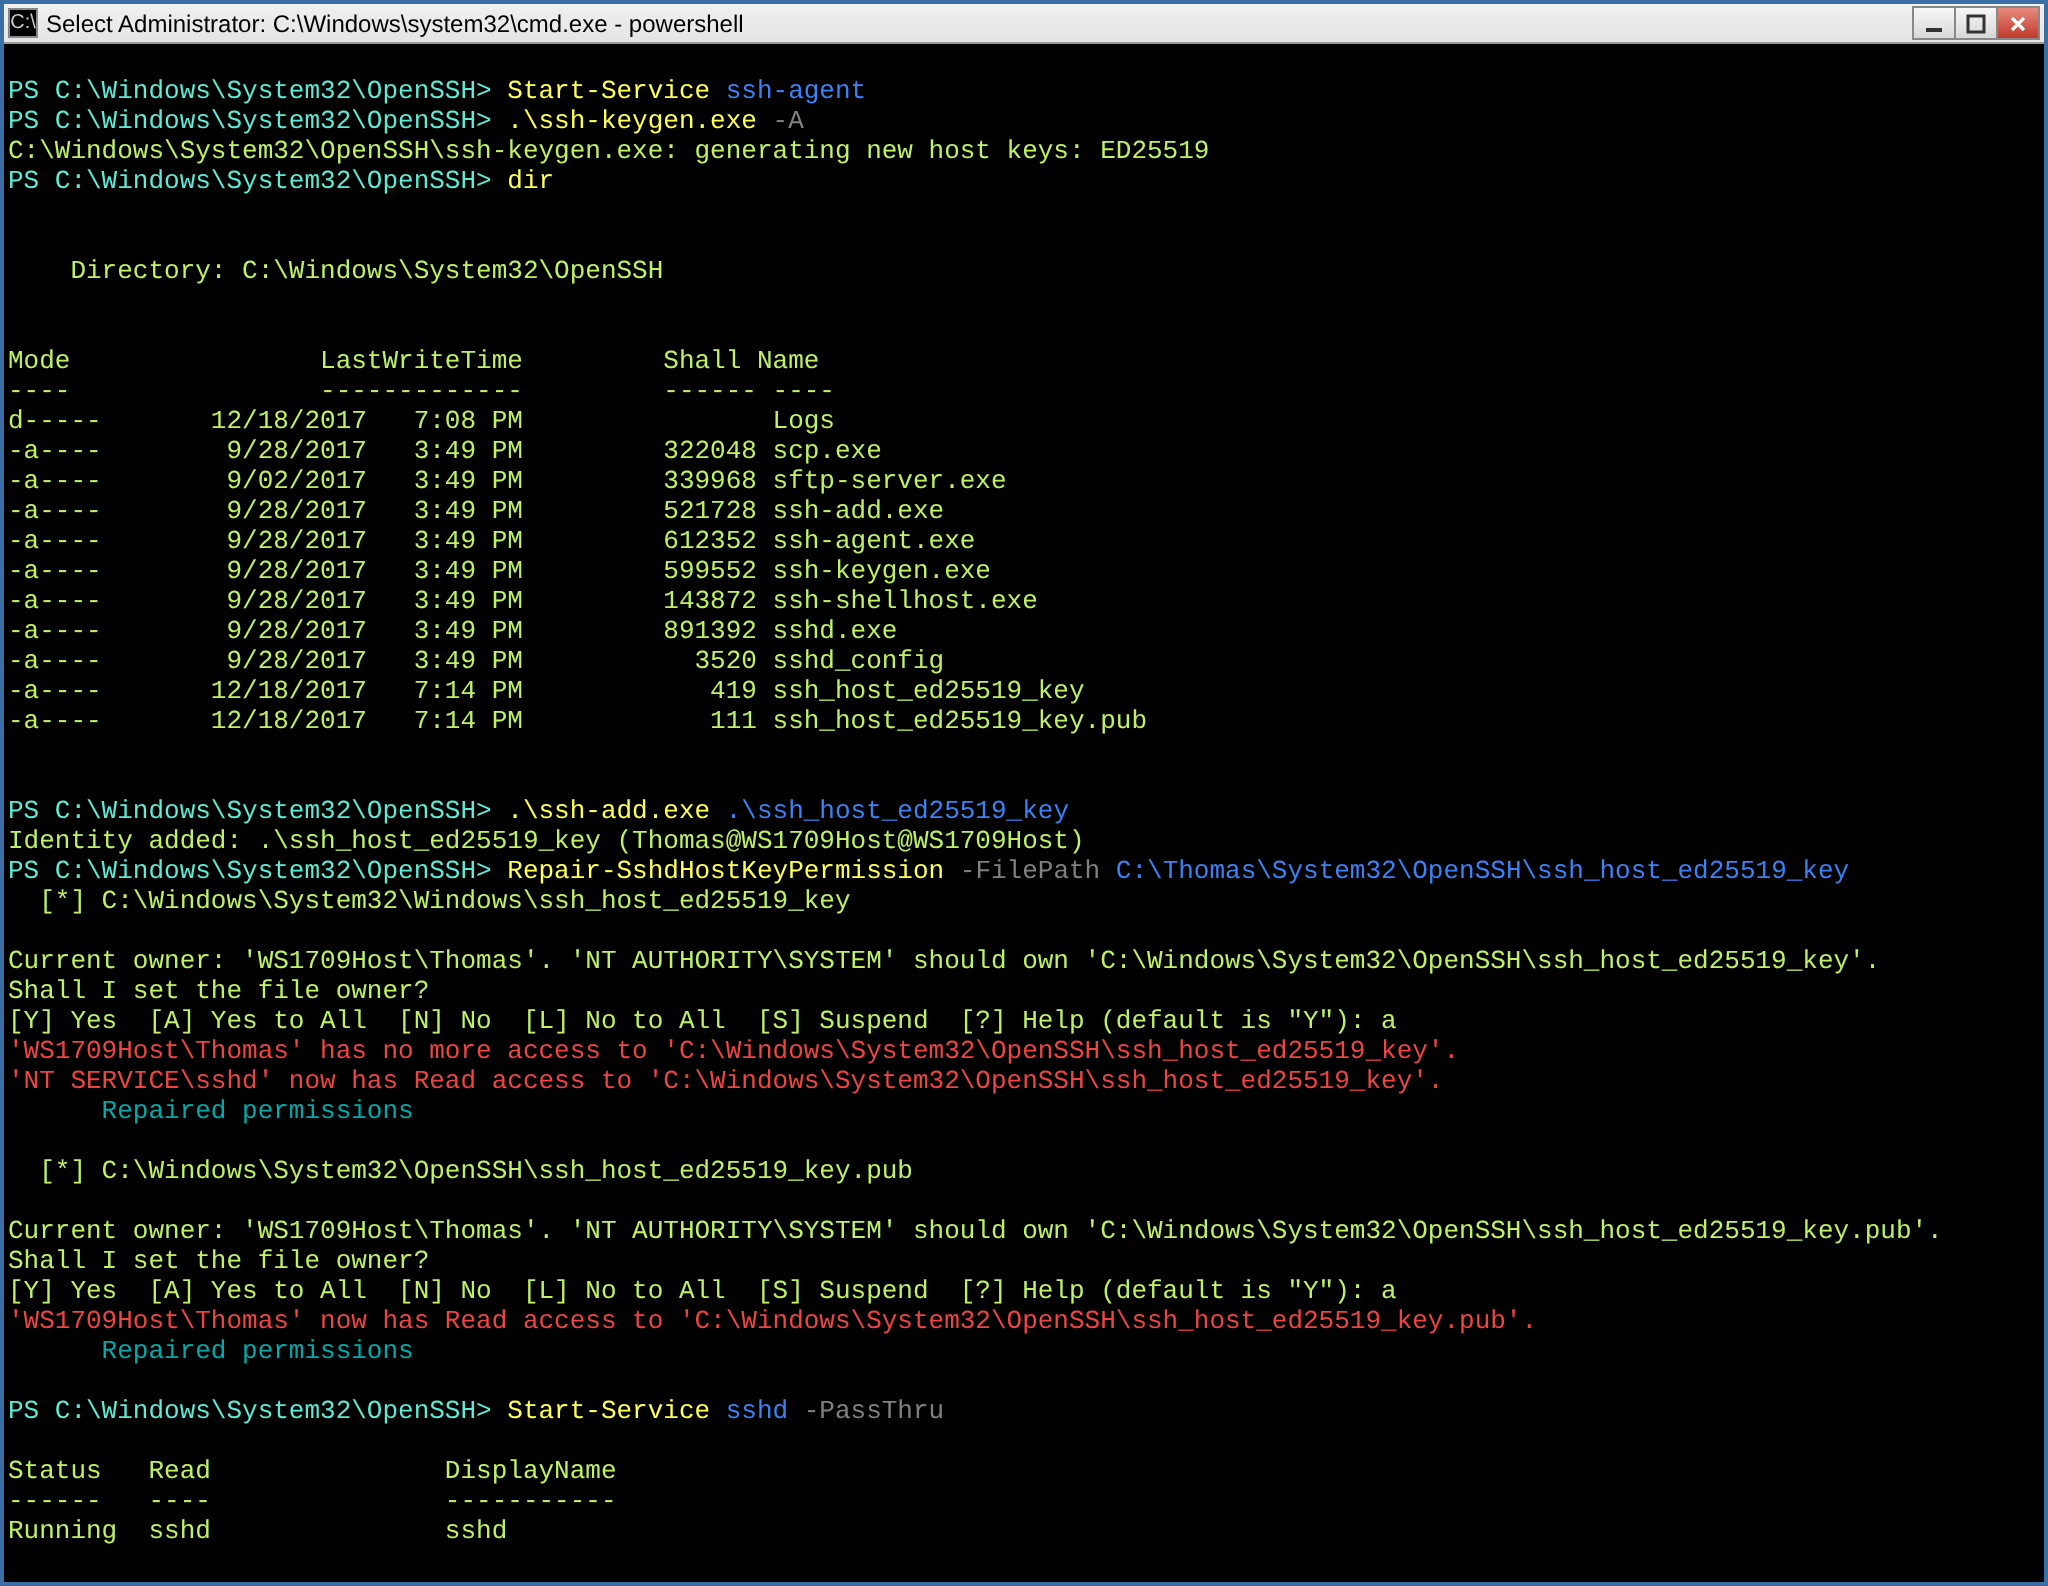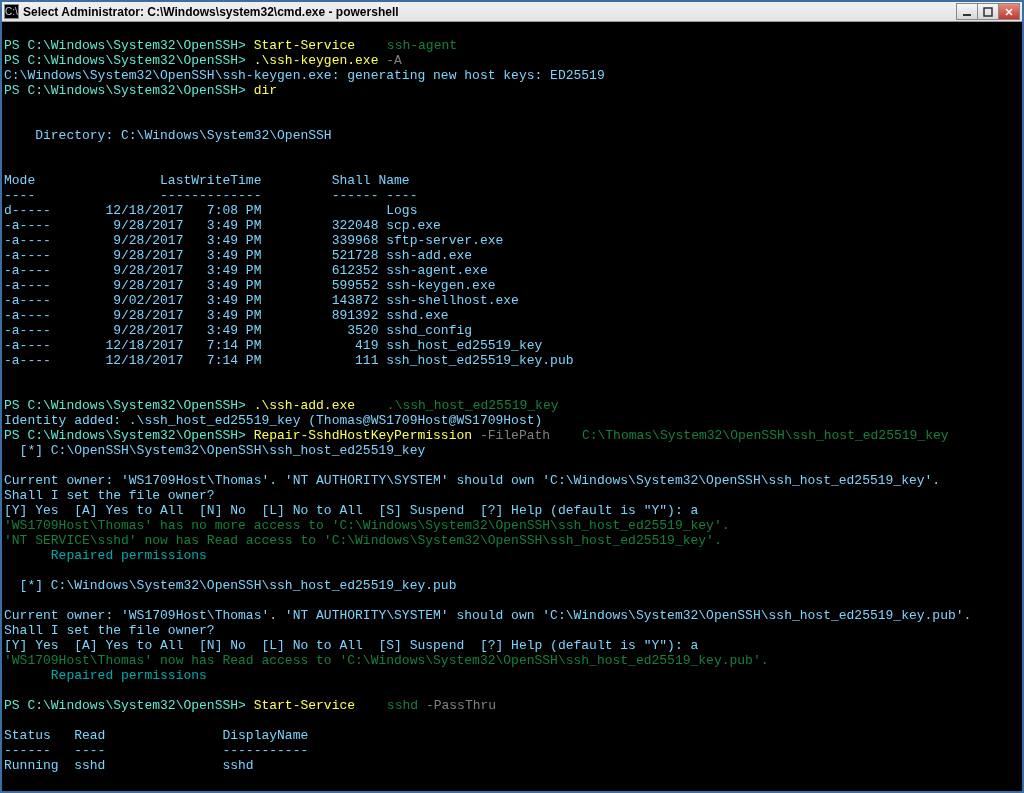--- a/index.html
+++ b/index.html
@@ -34,21 +34,21 @@
     height: 15px;
     margin-right: 4px;
     display: inline-flex;
     align-items: center;
     justify-content: center;
     font-size: 10px;
     background: #000;
     color: #ccc;
     border: 1px solid #888;
   }
-  .titlebar .title { flex: 1; font-weight: bold; }
+  .titlebar .title { flex: 1; }
   .win-btns { display: flex; gap: 0; }
   .win-btn {
     width: 22px;
     height: 17px;
     border: 1px solid #888;
     background: linear-gradient(to bottom,#f7f7f7,#d7d7d7);
     display: inline-flex;
     align-items: center;
     justify-content: center;
     font-size: 10px;
@@ -74,25 +74,25 @@
   .terminal::-webkit-scrollbar { width: 16px; }
   .terminal::-webkit-scrollbar-track { background: #e8e8e8; }
   .terminal::-webkit-scrollbar-thumb { background: #c0c0c0; border: 1px solid #888; }
   .terminal::-webkit-scrollbar-button {
     background: #e8e8e8;
     height: 16px;
     border: 1px solid #888;
   }
   .prompt { color: #5eead4; }
   .cmd { color: #ffff55; }
-  .arg { color: #15803d; margin-left: 24px; }
+  .arg { color: #3b82f6; }
   .flag { color: #808080; }
-  .out { color: #7dd3fc; text-align: right; }
+  .out { color: #bef264; text-align: right; }
   .cyan { color: #00aaaa; }
-  .green { color: #15803d; }
+  .green { color: #ef4444; }
 </style>
 </head>
 <body>
 
 <div class="window">
   <div class="titlebar">
     <span class="icon">C:\</span>
     <span class="title">Select Administrator: C:\Windows\system32\cmd.exe - powershell</span>
     <div class="win-btns">
       <span class="win-btn">
@@ -120,35 +120,35 @@
 <span class="prompt">PS C:\Windows\System32\OpenSSH&gt; </span><span class="cmd">dir</span>
 
 
 <span class="out">    Directory: C:\Windows\System32\OpenSSH</span>
 
 
 <span class="out">Mode                LastWriteTime         Shall Name</span>
 <span class="out">----                -------------         ------ ----</span>
 <span class="out">d-----       12/18/2017   7:08 PM                Logs</span>
 <span class="out">-a----        9/28/2017   3:49 PM         322048 scp.exe</span>
-<span class="out">-a----        9/28/2017   3:49 PM         339968 sftp-server.exe</span>
+<span class="out">-a----        9/02/2017   3:49 PM         339968 sftp-server.exe</span>
 <span class="out">-a----        9/28/2017   3:49 PM         521728 ssh-add.exe</span>
 <span class="out">-a----        9/28/2017   3:49 PM         612352 ssh-agent.exe</span>
 <span class="out">-a----        9/28/2017   3:49 PM         599552 ssh-keygen.exe</span>
-<span class="out">-a----        9/02/2017   3:49 PM         143872 ssh-shellhost.exe</span>
+<span class="out">-a----        9/28/2017   3:49 PM         143872 ssh-shellhost.exe</span>
 <span class="out">-a----        9/28/2017   3:49 PM         891392 sshd.exe</span>
 <span class="out">-a----        9/28/2017   3:49 PM           3520 sshd_config</span>
 <span class="out">-a----       12/18/2017   7:14 PM            419 ssh_host_ed25519_key</span>
 <span class="out">-a----       12/18/2017   7:14 PM            111 ssh_host_ed25519_key.pub</span>
 
 
 <span class="prompt">PS C:\Windows\System32\OpenSSH&gt; </span><span class="cmd">.\ssh-add.exe</span><span class="arg"> .\ssh_host_ed25519_key</span>
 <span class="out">Identity added: .\ssh_host_ed25519_key (Thomas@WS1709Host@WS1709Host)</span>
 <span class="prompt">PS C:\Windows\System32\OpenSSH&gt; </span><span class="cmd">Repair-SshdHostKeyPermission</span> <span class="flag">-FilePath</span><span class="arg"> C:\Thomas\System32\OpenSSH\ssh_host_ed25519_key</span>
-<span class="out">  [*] C:\OpenSSH\System32\OpenSSH\ssh_host_ed25519_key</span>
+<span class="out">  [*] C:\Windows\System32\Windows\ssh_host_ed25519_key</span>
 
 <span class="out">Current owner: 'WS1709Host\Thomas'. 'NT AUTHORITY\SYSTEM' should own 'C:\Windows\System32\OpenSSH\ssh_host_ed25519_key'.</span>
 <span class="out">Shall I set the file owner?</span>
 <span class="out">[Y] Yes  [A] Yes to All  [N] No  [L] No to All  [S] Suspend  [?] Help (default is "Y"): a</span>
 <span class="green">'WS1709Host\Thomas' has no more access to 'C:\Windows\System32\OpenSSH\ssh_host_ed25519_key'.</span>
 <span class="green">'NT SERVICE\sshd' now has Read access to 'C:\Windows\System32\OpenSSH\ssh_host_ed25519_key'.</span>
 <span class="cyan">      Repaired permissions</span>
 
 <span class="out">  [*] C:\Windows\System32\OpenSSH\ssh_host_ed25519_key.pub</span>
 

